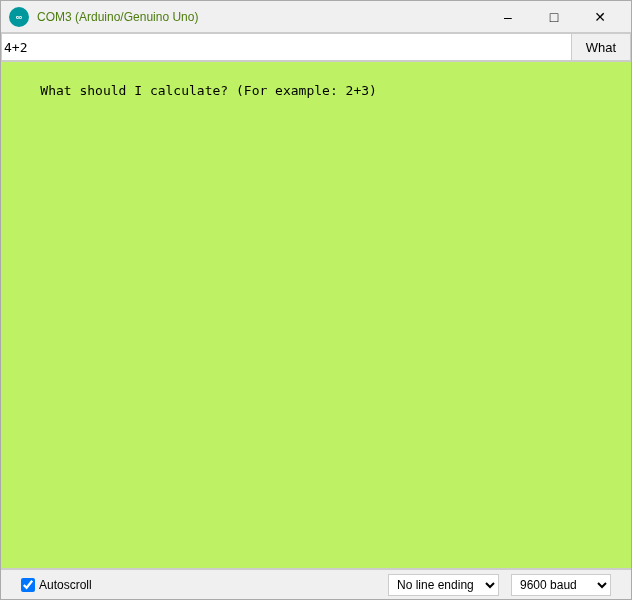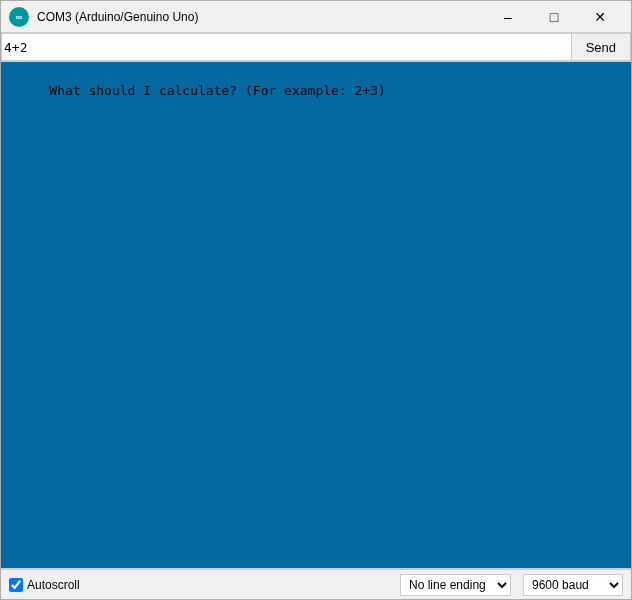--- a/index.html
+++ b/index.html
@@ -40,21 +40,21 @@
     .title-bar-logo {
       width: 20px;
       height: 20px;
       margin-right: 8px;
       flex-shrink: 0;
     }
 
     .title-bar-title {
       flex: 1;
       font-size: 12px;
-      color: #000000;
+      color: #4d7c0f;
     }
 
     .title-bar-controls {
       display: flex;
       gap: 0;
     }
 
     .title-bar-btn {
       width: 46px;
       height: 32px;
@@ -91,39 +91,39 @@
       border: 1px solid #ccc;
       padding: 0 14px;
       cursor: pointer;
       font-size: 13px;
       height: 28px;
     }
 
     
     .serial-output {
       flex: 1;
-      padding: 6px 17px;
+      padding: 6px 8px;
       font-family: monospace;
       font-size: 13px;
       color: #000;
       overflow-y: auto;
-      background: #0369a1;
+      background: #bef264;
       border-bottom: 1px solid #ccc;
       white-space: pre-wrap;
       word-break: break-all;
     }
 
     
     .status-bar {
       display: flex;
       align-items: center;
       background: #f0f0f0;
       border-top: 1px solid #ccc;
       height: 30px;
-      padding: 0 8px;
+      padding: 0 20px;
       flex-shrink: 0;
     }
 
     .autoscroll-container {
       display: flex;
       align-items: center;
       gap: 4px;
       flex: 1;
     }
 
@@ -169,21 +169,21 @@
 
     <div class="title-bar-controls">
       <button class="title-bar-btn">–</button>
       <button class="title-bar-btn">□</button>
       <button class="title-bar-btn close">✕</button>
     </div>
   </div>
 
   <div class="input-bar">
     <input type="text" class="serial-input" value="4+2" style="">
-    <button class="send-button">Send</button>
+    <button class="send-button">What</button>
   </div>
 
   <div class="serial-output">
     <span>What should I calculate? (For example: 2+3)</span>
   </div>
 
   <div class="status-bar">
     <div class="autoscroll-container">
       <input type="checkbox" class="autoscroll-checkbox" checked="" style="">
       <label class="autoscroll-label">Autoscroll</label>

